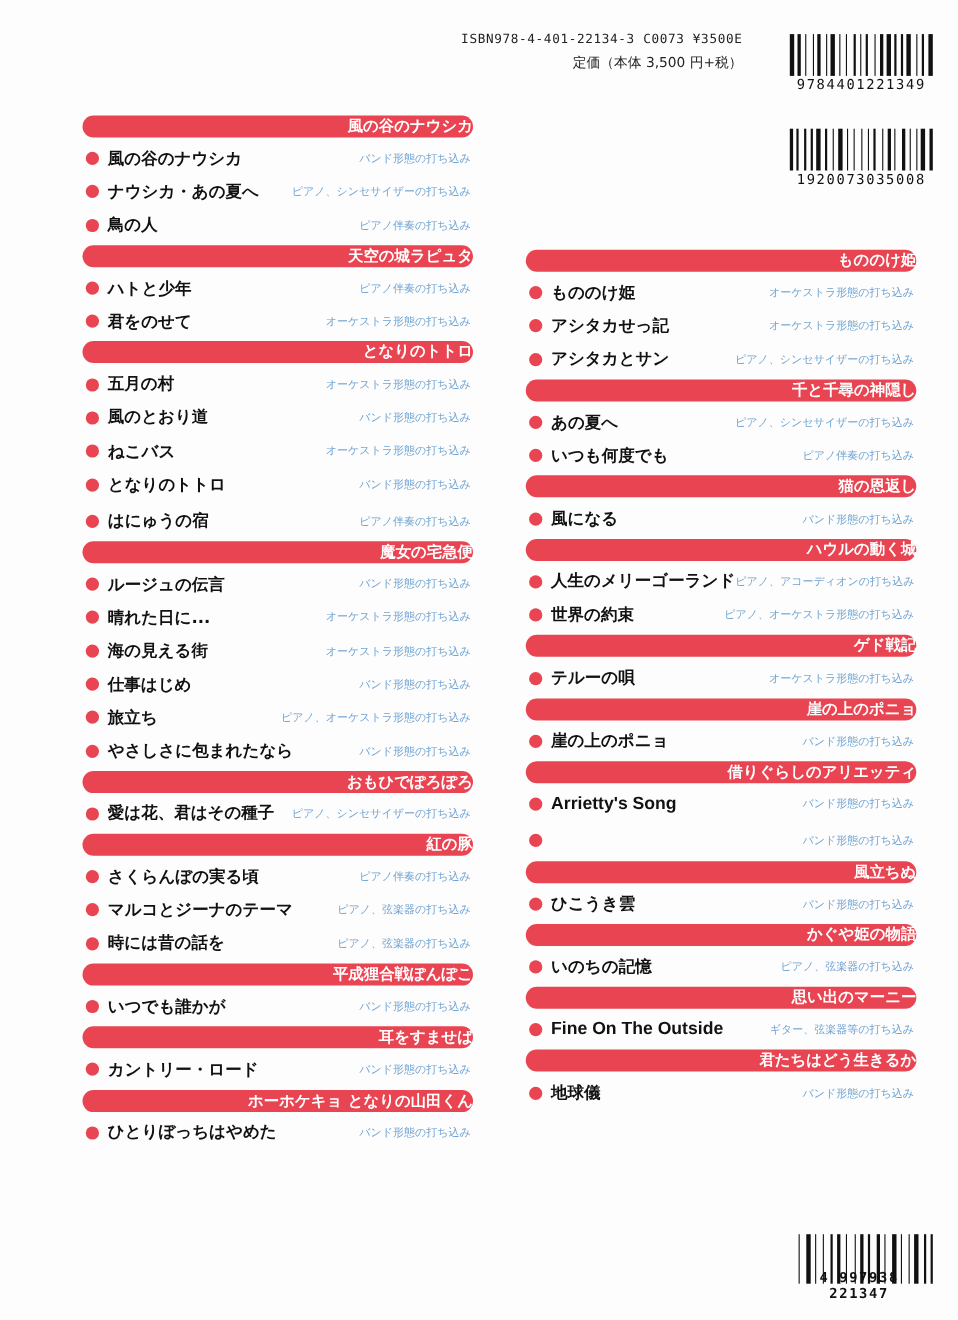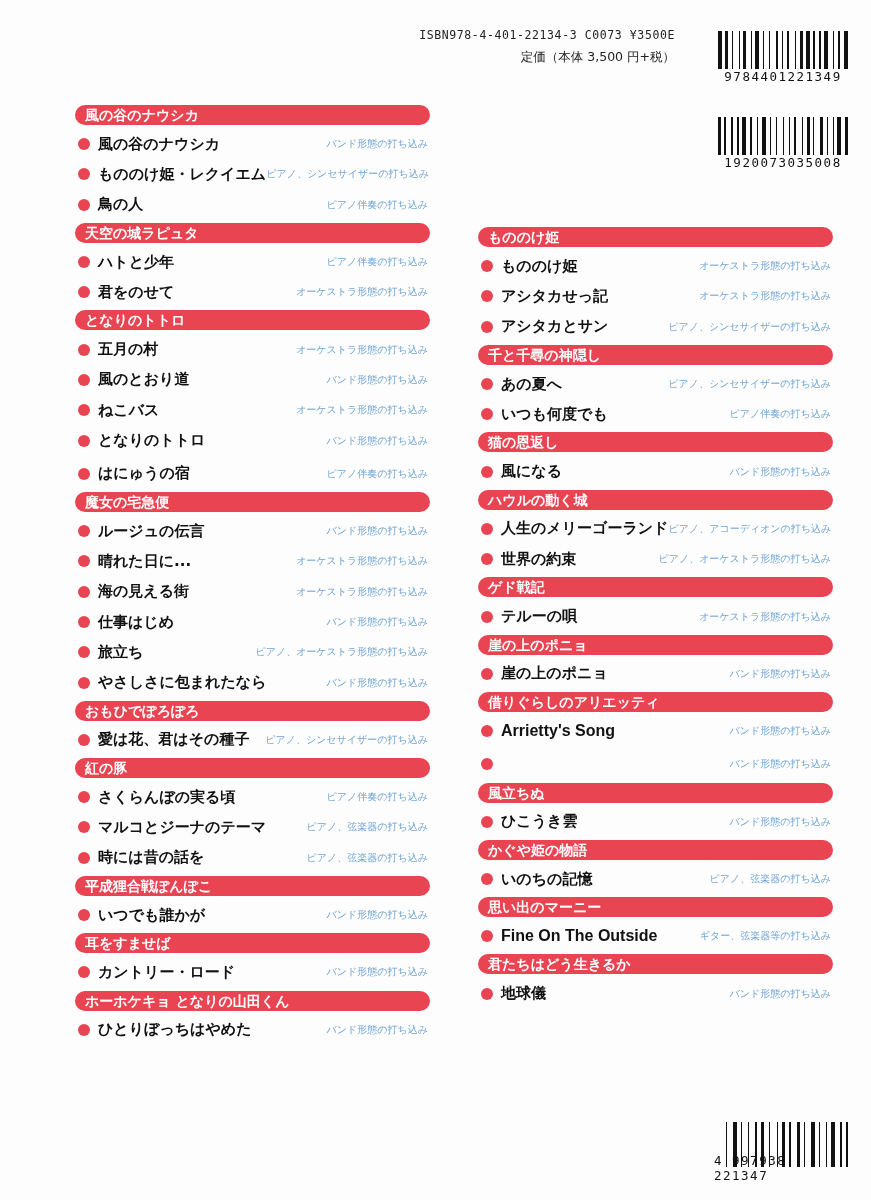--- a/index.html
+++ b/index.html
@@ -21,21 +21,21 @@
     position: absolute; width: 130px;
   }
   .barcode .bars {
     height: 38px; display: flex; align-items: stretch; justify-content: space-between;
   }
   .barcode .bars span { background: #111; display: block; }
   .barcode .digits {
     font-family: "DejaVu Sans Mono", "Liberation Mono", monospace;
     font-size: 12.5px; letter-spacing: 1.5px; color: #111; text-align: center; margin-top: 0px;
   }
-  .col { position: absolute; width: 355px; }
+  .col { position: absolute; width: 355px; text-align: right; }
   .col.left { left: 75px; top: 105px; }
   .col.right { left: 478px; top: 227px; }
   .sec-header {
     height: 20px; border-radius: 10px; background: #e94452;
     color: #fff; font-weight: bold; font-size: 14px; line-height: 20px;
     padding-left: 10px; margin-bottom: 4px; box-sizing: border-box;
     white-space: nowrap;
   }
   .song {
     height: 30.3px; display: flex; align-items: center; position: relative;
@@ -183,34 +183,34 @@
       <span style="width: 1.3px;"></span>
       <i style="width: 2.2px; display: block;"></i>
       <span style="width: 1.3px;"></span>
       <i style="width: 1.1px; display: block;"></i>
       <span style="width: 3.9px;"></span>
       <i style="width: 1.1px; display: block;"></i>
       <span style="width: 2.6px;"></span>
       <i style="width: 1.1px; display: block;"></i>
       <span style="width: 1.3px;"></span>
     </div>
-  <div class="digits" style="text-align:left; margin-top:-14px; background:transparent;">4 997938 221347</div>
+  <div class="digits" style="text-align:center; margin-top:-14px; background:transparent;font-weight:bold;">4 997938 221347</div>
 </div>
 
 <div class="col left" id="col-left">
     <div class="sec">
       <div class="sec-header">風の谷のナウシカ</div>
       <div class="song">
         <span class="bullet"></span>
         <span class="song-title">風の谷のナウシカ</span>
         <span class="song-note">バンド形態の打ち込み</span>
       </div>
       <div class="song">
         <span class="bullet"></span>
-        <span class="song-title">もののけ姫・レクイエム</span>
+        <span class="song-title">ナウシカ・あの夏へ</span>
         <span class="song-note">ピアノ、シンセサイザーの打ち込み</span>
       </div>
       <div class="song">
         <span class="bullet"></span>
         <span class="song-title">鳥の人</span>
         <span class="song-note">ピアノ伴奏の打ち込み</span>
       </div>
     </div>
     <div class="sec">
       <div class="sec-header">天空の城ラピュタ</div>

